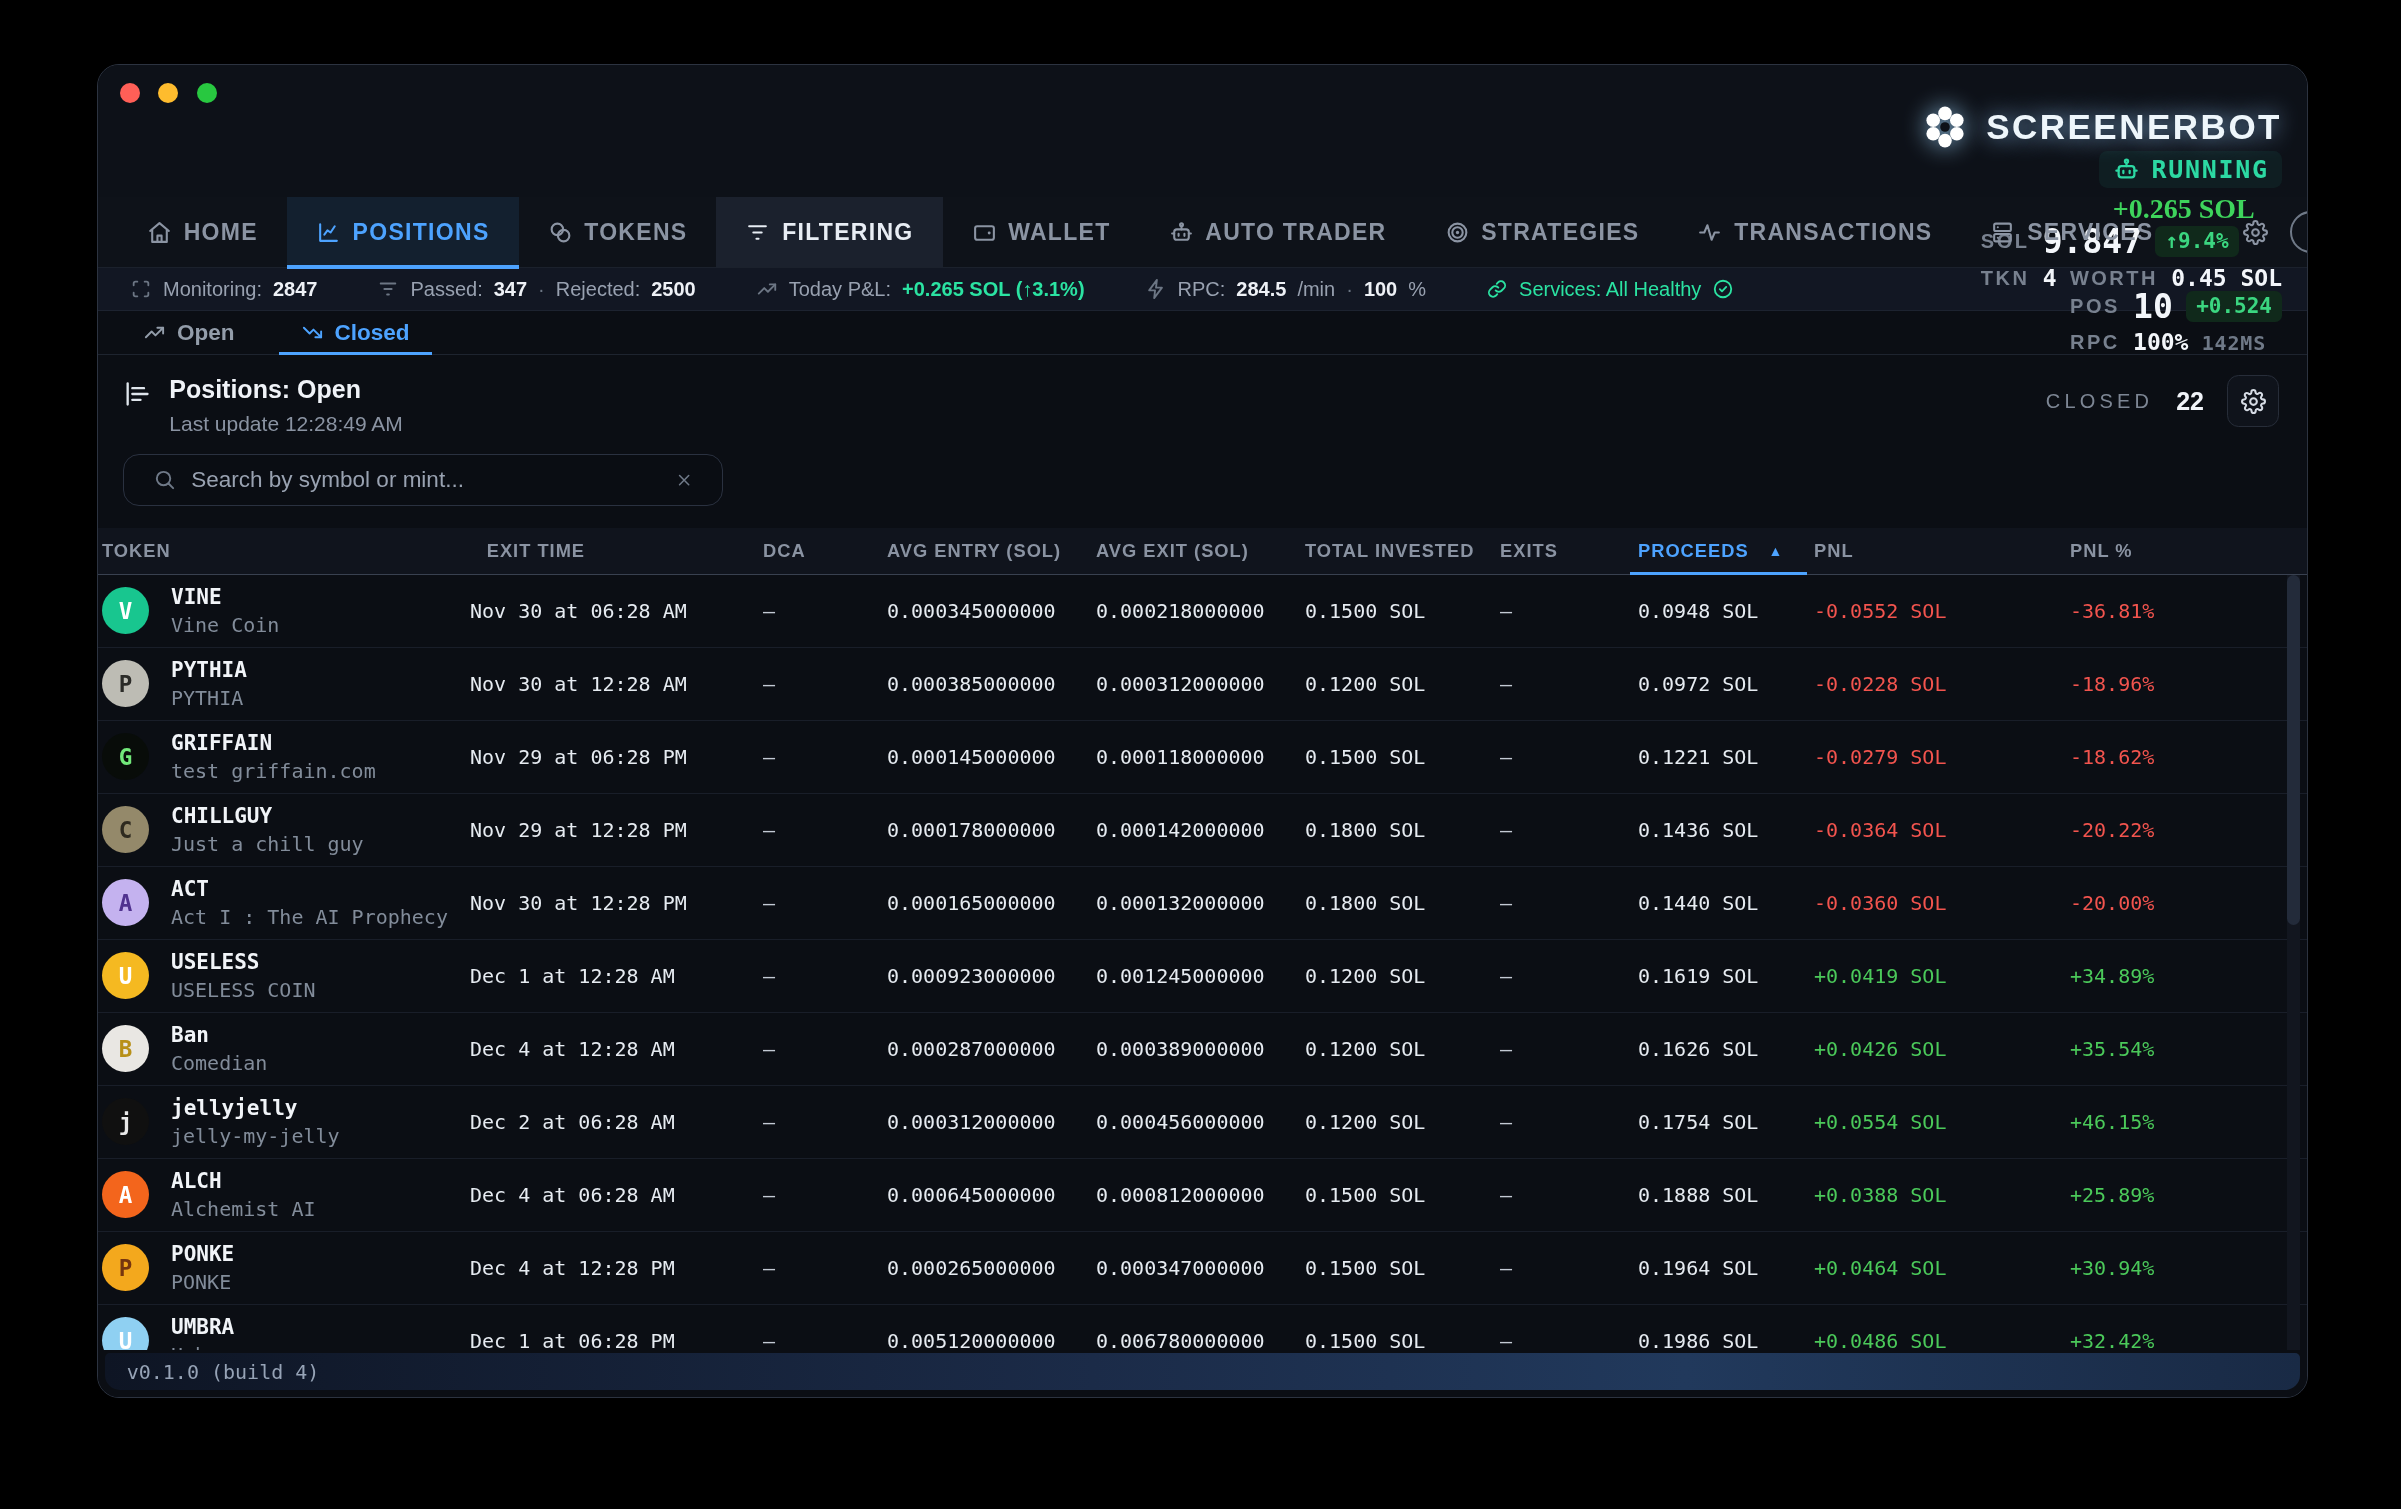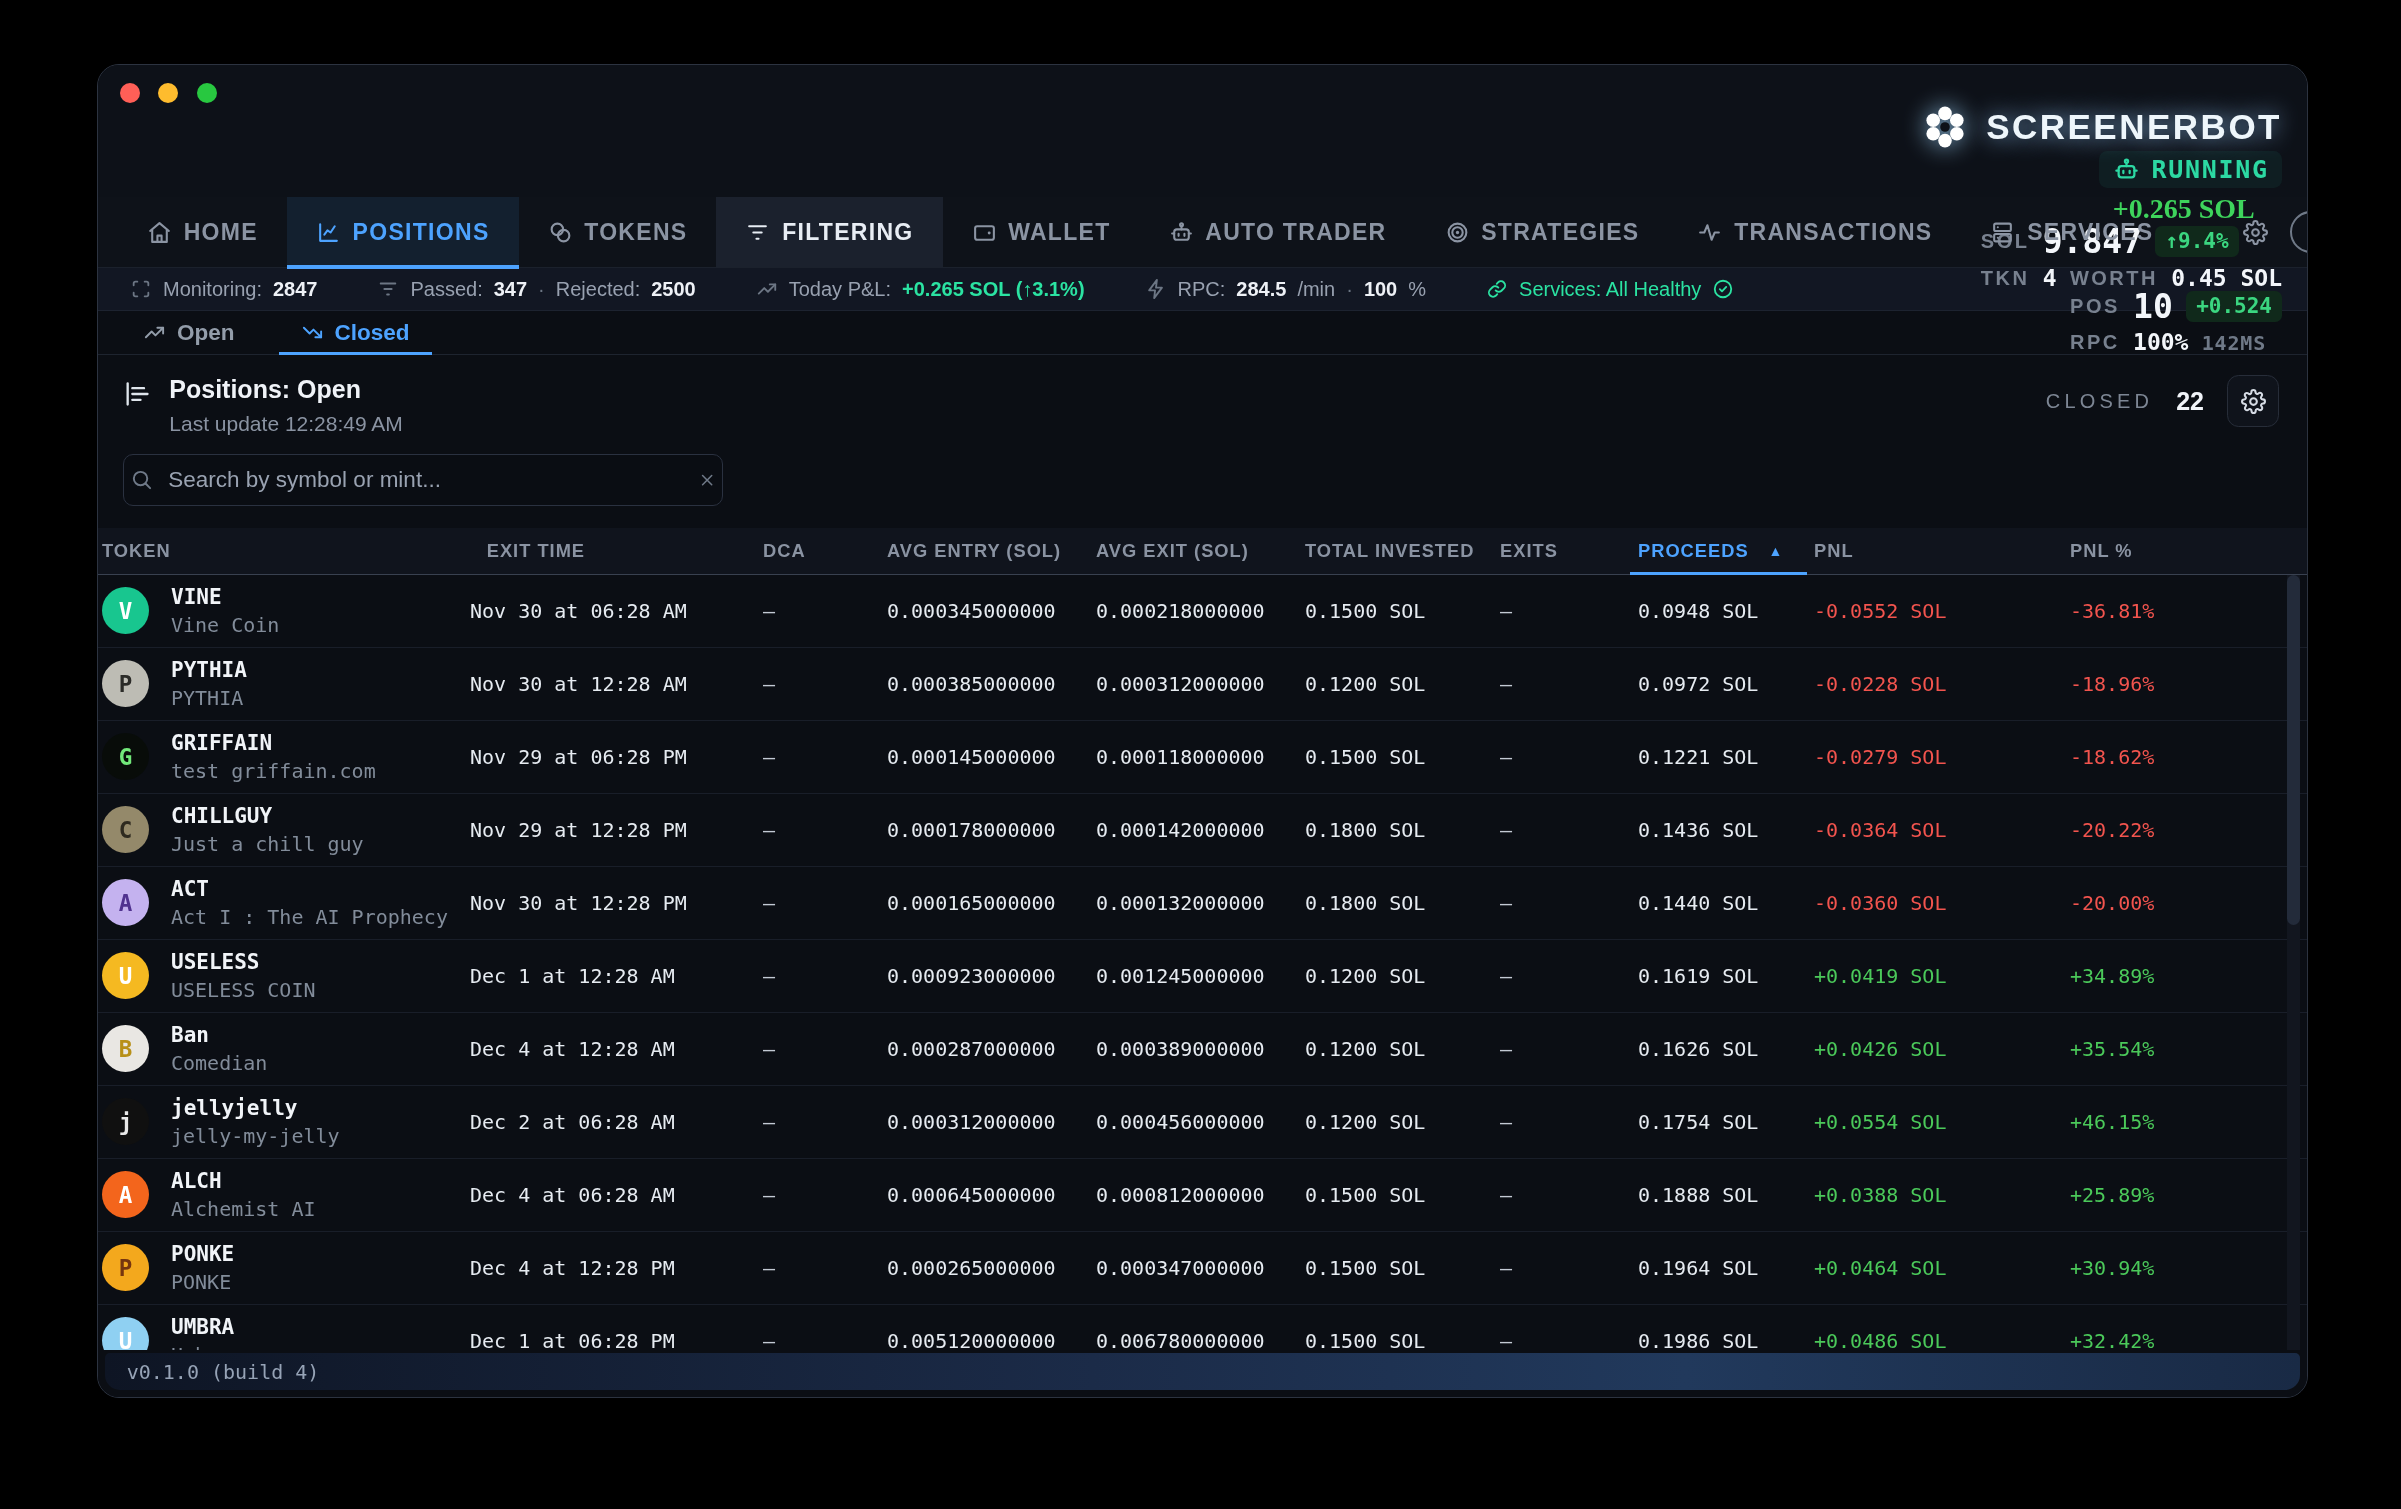--- a/index.html
+++ b/index.html
@@ -73,22 +73,22 @@
   .sec-icon{color:#dfe5ec;margin-top:5px;}
   .sec-icon svg{width:28px;height:28px;}
   .sec-title{font-size:25px;font-weight:bold;color:#f0f3f8;}
   .sec-sub{font-size:21px;color:#8a93a2;margin-top:7.5px;}
   .sec-right{margin-left:auto;display:flex;align-items:center;gap:23px;}
   .closed-label{font-size:20px;letter-spacing:4.2px;color:#7d8694;}
   .closed-count{font-size:25px;font-weight:bold;color:#f0f3f8;}
   .sec-gear{width:52px;height:52px;border:1.7px solid #272d39;border-radius:11.7px;background:#0f131b;display:flex;align-items:center;justify-content:center;color:#d5dbe4;box-sizing:border-box;cursor:pointer;}
   .sec-gear svg{width:25px;height:25px;}
 
-  .searchbar{margin:18.3px 0 0 25px;width:600px;height:52px;background:#0a0d13;border:1.7px solid #2a3140;border-radius:10px;
-    display:flex;align-items:center;padding:0 6px;box-sizing:border-box;gap:13.3px;flex:none;}
+  .searchbar{margin:18.3px 0 0 25px;width:600px;height:52px;background:#0a0d13;border:1.7px solid #2a3140;border-radius:16px;
+    display:flex;align-items:center;padding:0 29px;box-sizing:border-box;gap:13.3px;flex:none;}
   .searchbar svg{width:23px;height:23px;color:#6f7988;flex:none;}
   .searchbar input{flex:1;background:transparent;border:none;outline:none;font-size:22.5px;color:#cfd6e0;font-family:"Liberation Sans",sans-serif;min-width:0;}
   .searchbar input::placeholder{color:#99a2b1;}
   .clear-x{color:#8a93a2;cursor:pointer;display:flex;}
   .clear-x svg{width:18.3px;height:18.3px;}
 
   
   .grid-cols{display:grid;grid-template-columns:368px 293px 124px 209px 209px 195px 138px 176px 256px 1fr;align-items:center;padding-left:4px;box-sizing:border-box;}
   .thead{margin-top:22px;height:47px;background:#10141d;border-bottom:1.7px solid #394150;font-size:18.3px;font-weight:bold;letter-spacing:1px;color:#8a93a2;flex:none;}
   .th{white-space:nowrap;cursor:pointer;}

